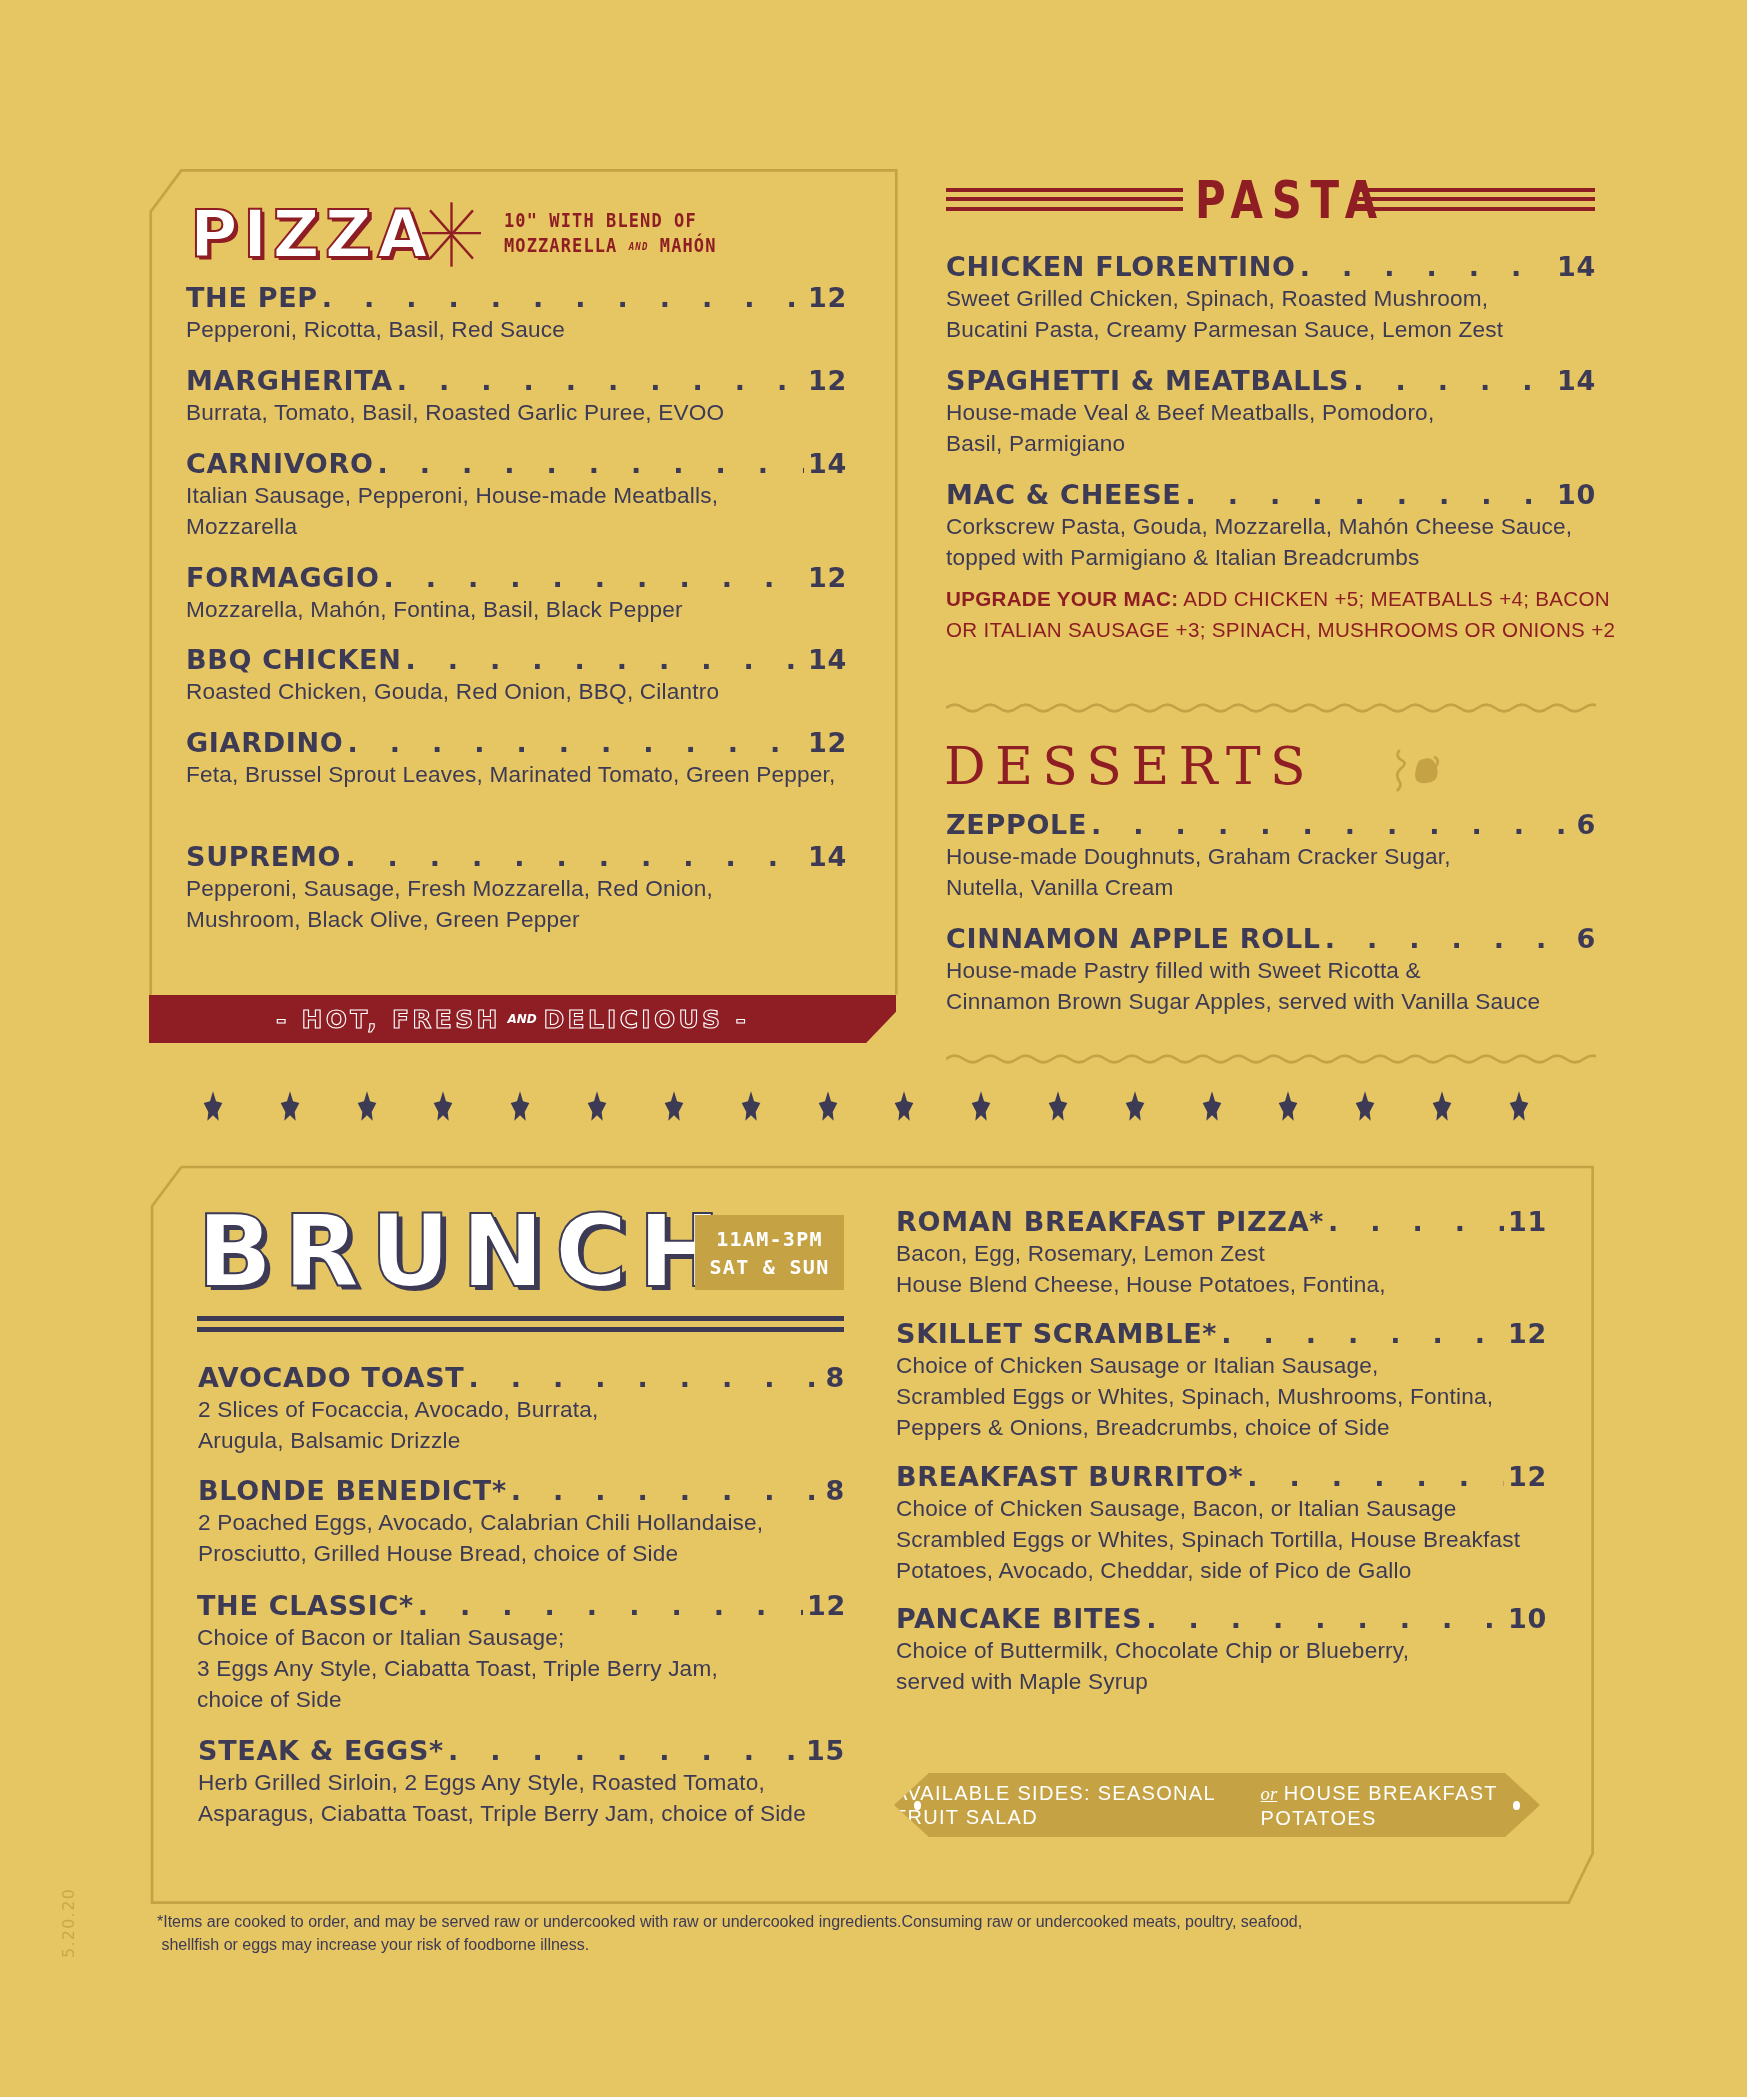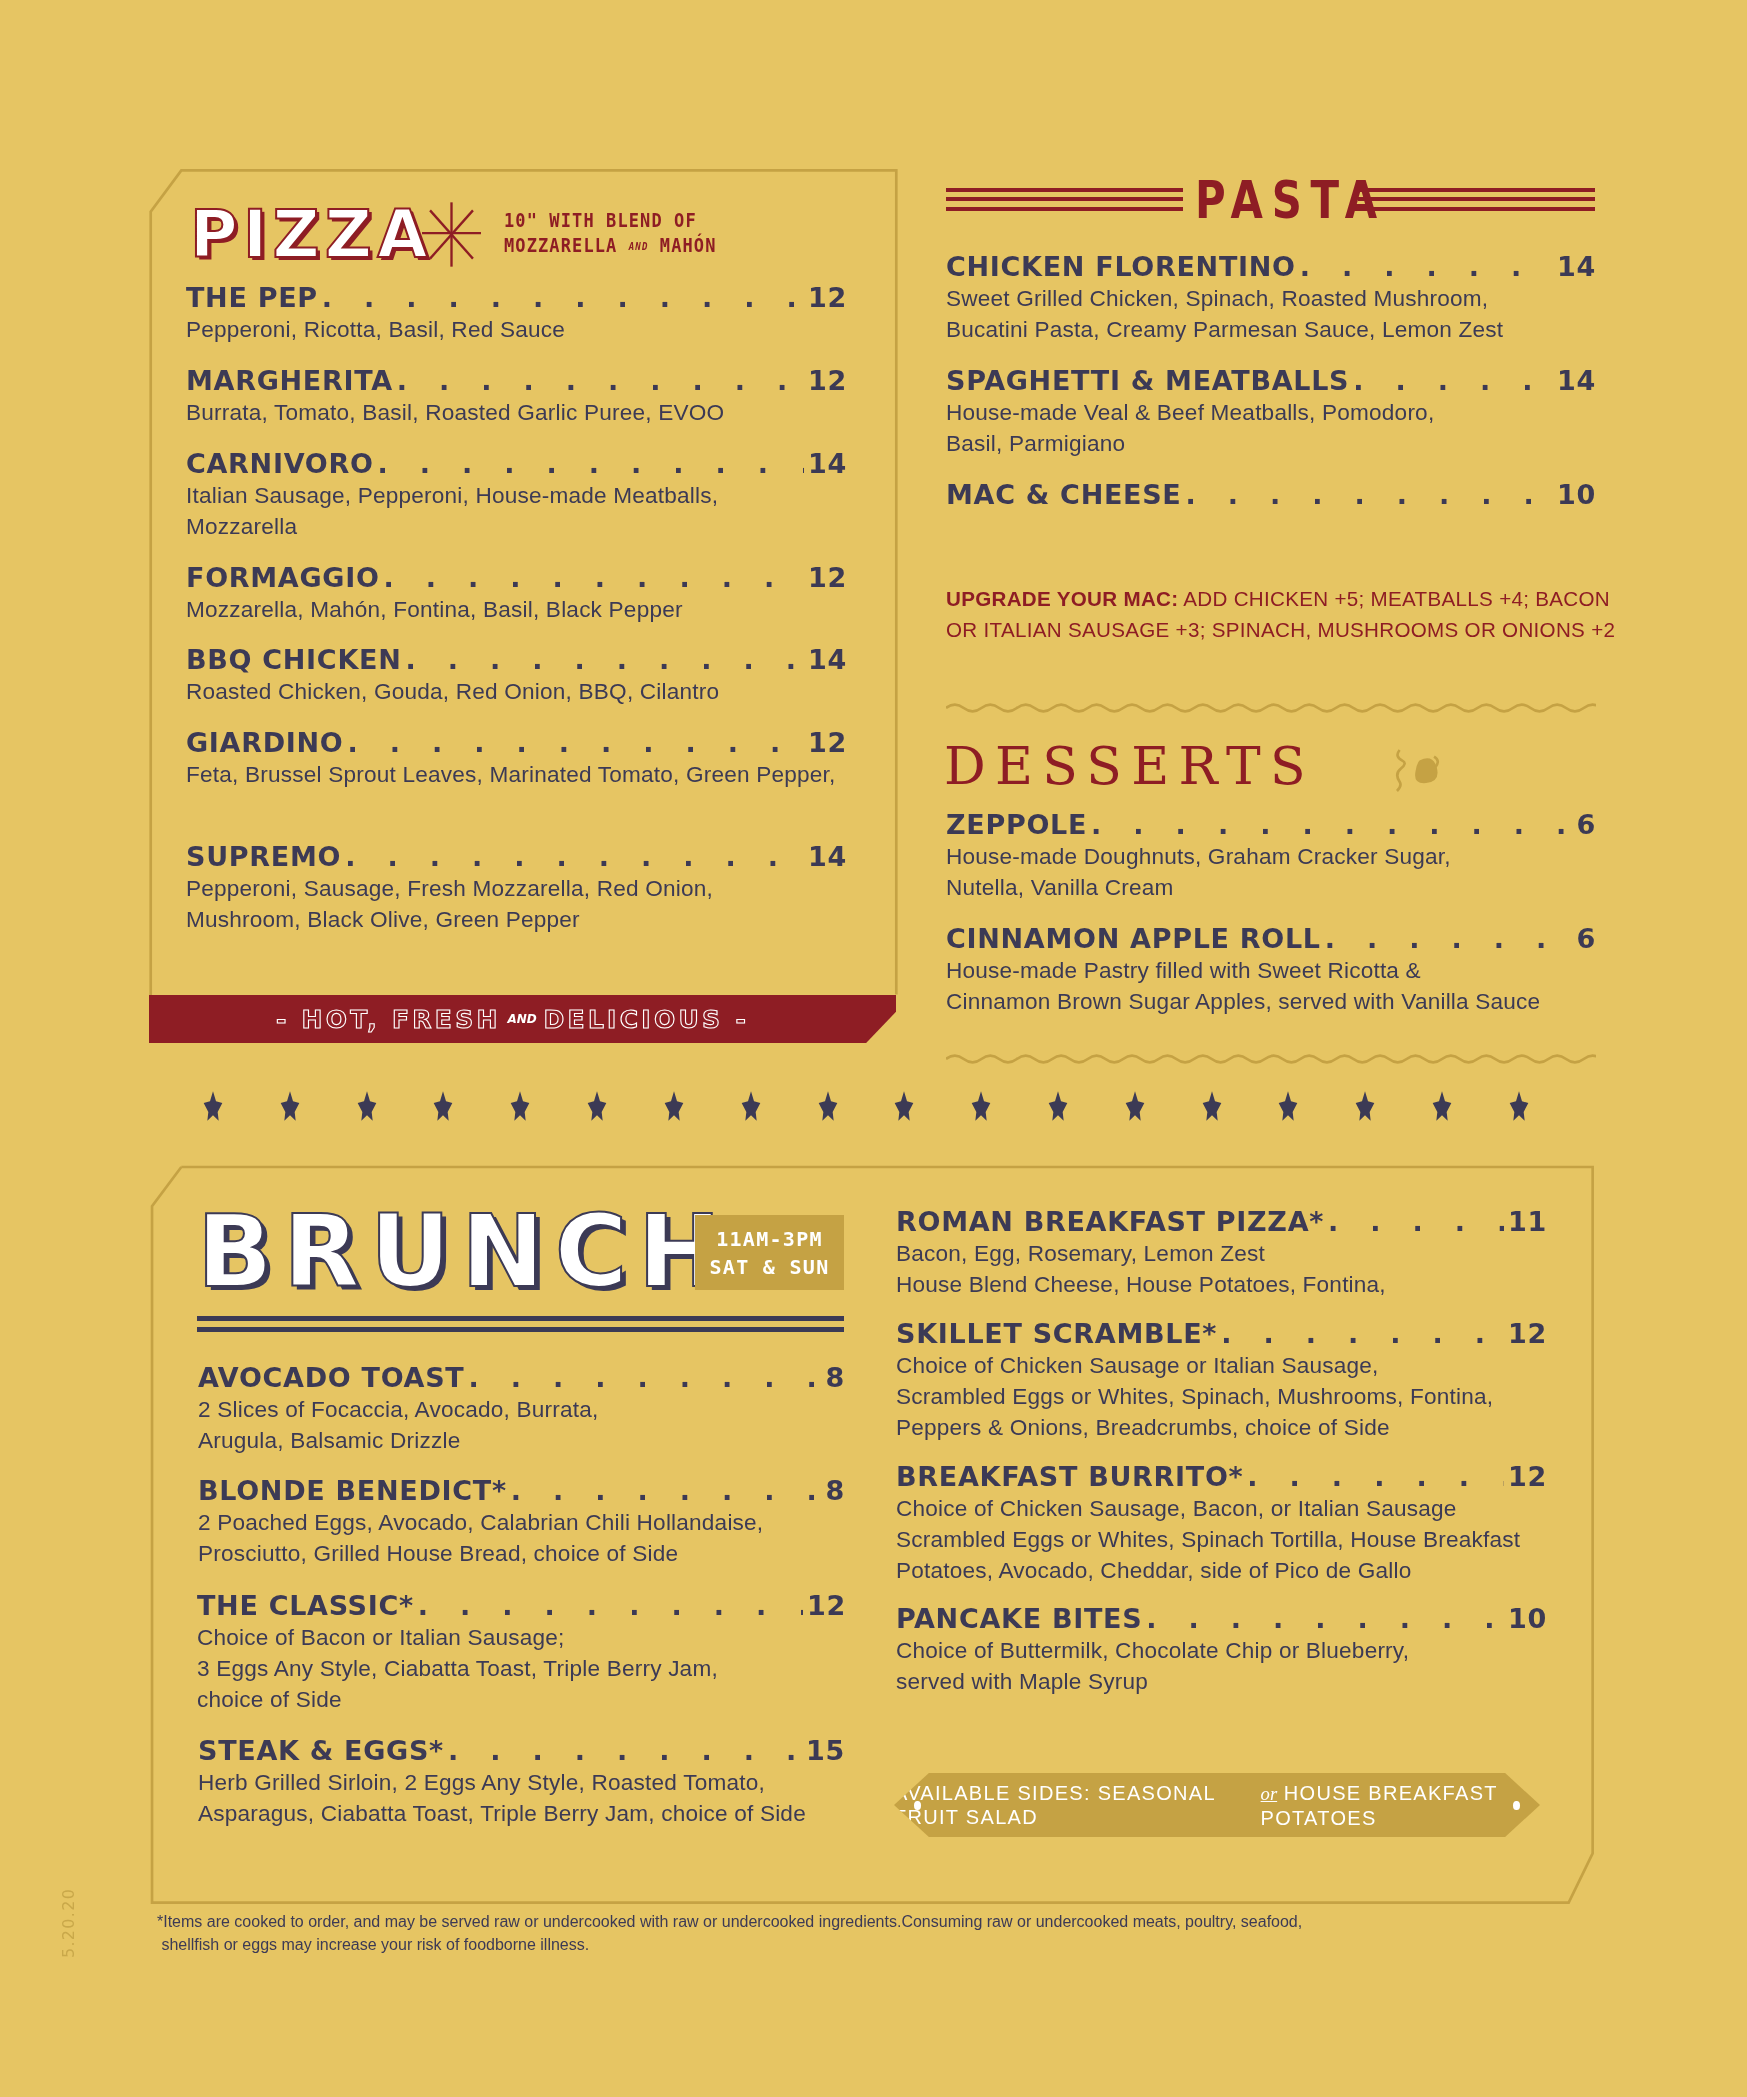--- a/index.html
+++ b/index.html
@@ -314,20 +314,24 @@
         <div>House-made Veal &amp; Beef Meatballs, Pomodoro,</div>
         <div>Basil, Parmigiano</div>
       </div>
   </div>
   <div class="item" style="left:946px; top:478px; width:650px;">
     <div class="item-head">
         <span class="name">MAC &amp; CHEESE</span>
         <span class="dots"></span>
         <span class="price">10</span>
       </div>
+    <div class="item-desc">
+        <div>Corkscrew Pasta, Gouda, Mozzarella, Mahón Cheese Sauce,</div>
+        <div>topped with Parmigiano &amp; Italian Breadcrumbs</div>
+      </div>
   </div>
   <div class="upgrade">
     <div><b>UPGRADE YOUR MAC:</b> <span>ADD CHICKEN +5; MEATBALLS +4; BACON</span></div>
     <div>OR ITALIAN SAUSAGE +3; SPINACH, MUSHROOMS OR ONIONS +2</div>
   </div>
 </section>
 
 <section>
   <svg class="squiggle" style="top:700px;" width="650" height="16" viewBox="0 0 976 24">
     <path d="M0,12 q13.3,-10 26.6,0 t26.6,0 t26.6,0 t26.6,0 t26.6,0 t26.6,0 t26.6,0 t26.6,0 t26.6,0 t26.6,0 t26.6,0 t26.6,0 t26.6,0 t26.6,0 t26.6,0 t26.6,0 t26.6,0 t26.6,0 t26.6,0 t26.6,0 t26.6,0 t26.6,0 t26.6,0 t26.6,0 t26.6,0 t26.6,0 t26.6,0 t26.6,0 t26.6,0 t26.6,0 t26.6,0 t26.6,0 t26.6,0 t26.6,0 t26.6,0 t26.6,0 t26.6,0" fill="none" stroke="#C5A244" stroke-width="4"></path>

